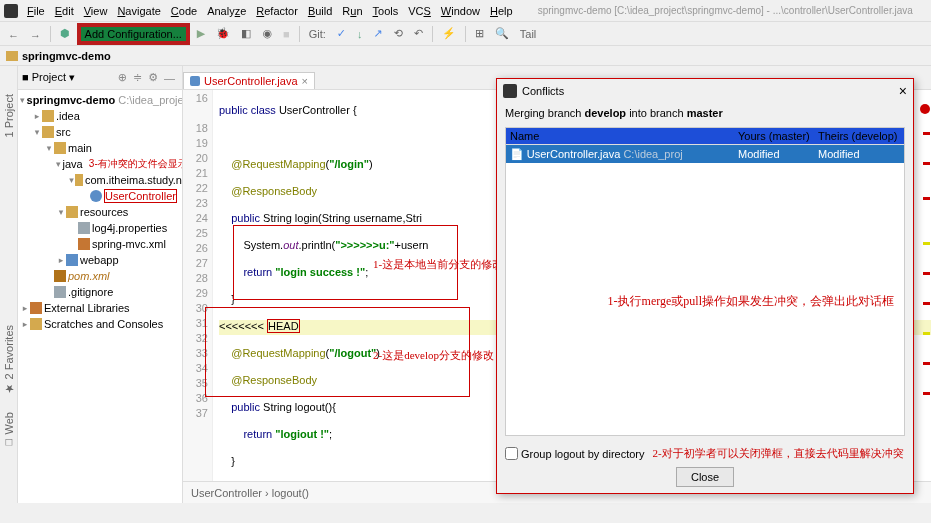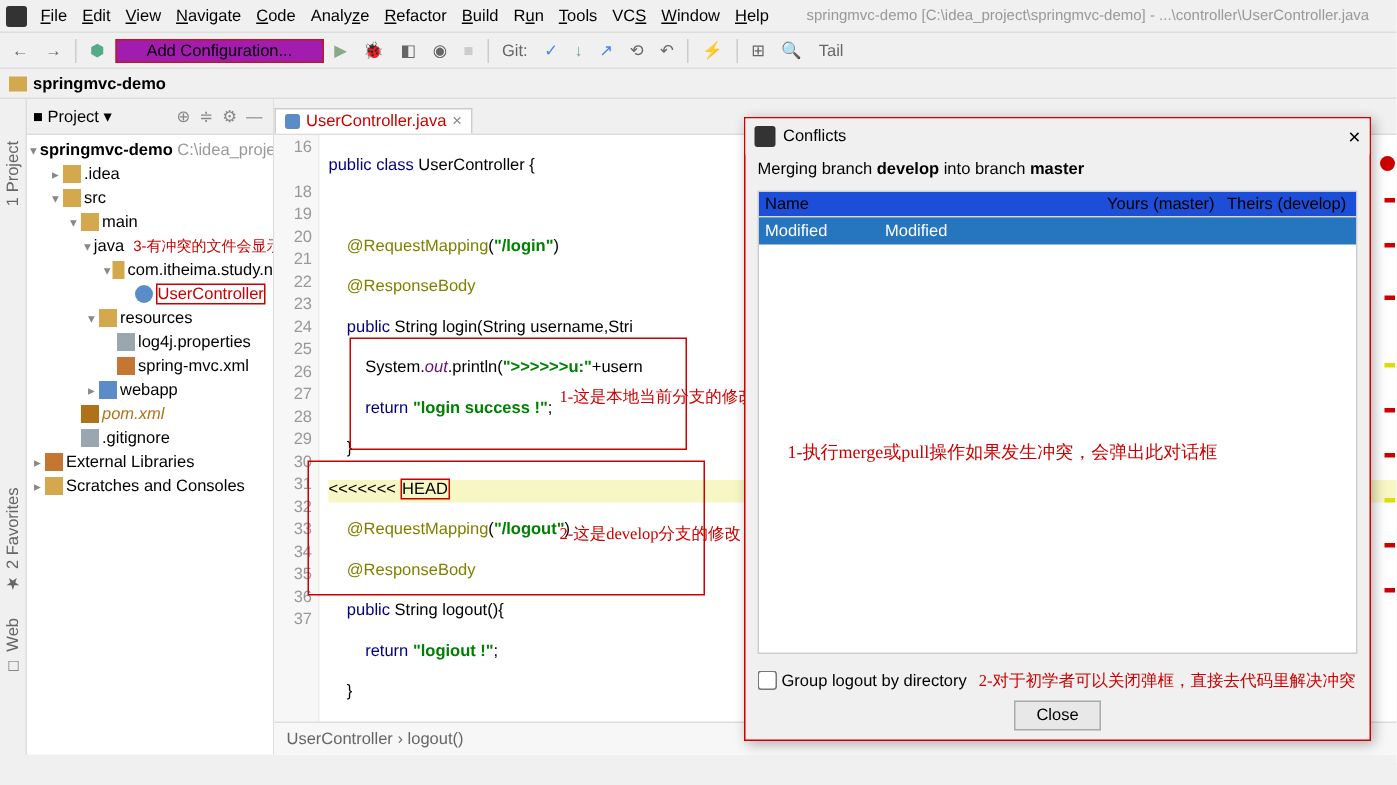--- a/index.html
+++ b/index.html
@@ -4,21 +4,21 @@
 <style>
 *{box-sizing:border-box;margin:0;padding:0;font-family:"Segoe UI",Arial,sans-serif;font-size:11px}
 body{background:#f0f0f0;width:931px;height:523px;position:relative;overflow:hidden}
 .menubar{background:#f0f0f0;height:22px;display:flex;align-items:center;padding:0 4px;border-bottom:1px solid #ddd}
 .menubar .appicon{width:14px;height:14px;background:#333;border-radius:2px;margin-right:4px}
 .menubar span{padding:0 5px;cursor:pointer}
 .menubar span u{text-decoration:underline}
 .menubar .title{color:#999;margin-left:15px;font-size:10px}
 .toolbar{height:24px;background:#f0f0f0;display:flex;align-items:center;padding:0 4px;border-bottom:1px solid #ddd;gap:3px}
 .toolbar .btn{padding:1px 4px;color:#666;display:inline-flex;align-items:center;height:18px}
-.toolbar .cfg{border:1px solid #b91c1c;background:#a21caf;padding:1px 20px;font-size:11px}
+.toolbar .cfg{border:4px solid #b91c1c;background:#15803d;padding:1px 4px;font-size:11px}
 .toolbar .sep{width:1px;height:16px;background:#ccc;margin:0 2px}
 .crumbs{height:20px;background:#f0f0f0;display:flex;align-items:center;padding:0 6px;border-bottom:1px solid #ddd}
 .crumbs .folder{width:12px;height:10px;background:#d4a94e;margin-right:4px}
 .main{display:flex;height:437px}
 .sidebar-tabs{width:18px;background:#f0f0f0;border-right:1px solid #ddd;display:flex;flex-direction:column;align-items:center;padding-top:20px;font-size:10px;color:#666}
 .sidebar-tabs .vtab{writing-mode:vertical-lr;transform:rotate(180deg);margin:8px 0;cursor:pointer}
 .projpane{width:165px;background:#fff;border-right:1px solid #ddd;display:flex;flex-direction:column}
 .projhead{height:24px;background:#f0f0f0;border-bottom:1px solid #ddd;display:flex;align-items:center;padding:0 4px;font-size:11px}
 .projhead .spacer{flex:1}
 .projhead .ico{padding:0 3px;color:#888;cursor:pointer}
@@ -289,25 +289,26 @@
     <span>Merging branch </span><b>develop</b><span> into branch </span><b>master</b>
   </div>
   <div class="dlg-body">
     <div class="dlg-list">
       <div class="dlg-cols">
         <div style="flex:1">Name</div>
         <div style="width:80px">Yours (master)</div>
         <div style="width:90px">Theirs (develop)</div>
       </div>
       <div class="dlg-row">
+        <div style="flex:1">📄 <span>UserController.java</span> <span style="color:#bcd">C:\idea_proj</span></div>
         <div style="width:80px">Modified</div>
         <div style="width:90px">Modified</div>
       </div>
       <div style="flex:1;position:relative">
-        <div class="anno-red" style="left:19px;top:130px;font-size:12px;right:10px;text-align:left">1-执行merge或pull操作如果发生冲突，会弹出此对话框</div>
+        <div class="anno-red" style="left:48px;top:130px;font-size:12px;right:10px;text-align:right">1-执行merge或pull操作如果发生冲突，会弹出此对话框</div>
       </div>
     </div>
   </div>
   <div class="dlg-foot">
     <label class="chk">
         <input type="checkbox" style="">
         <span>Group logout by directory</span>
       </label>
     <span class="anno-red" style="position:relative">2-对于初学者可以关闭弹框，直接去代码里解决冲突</span>
   </div>

